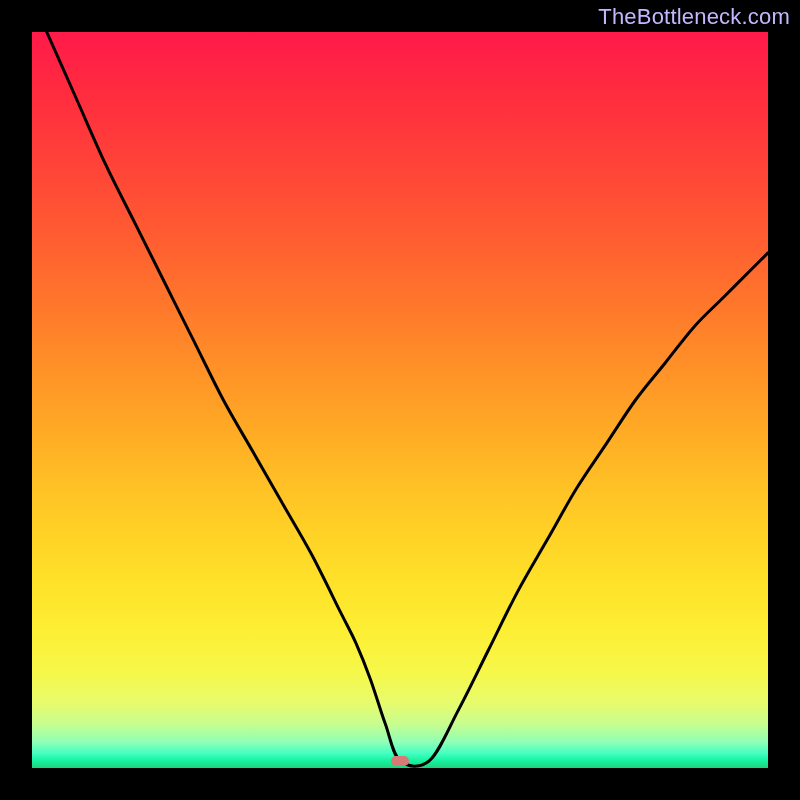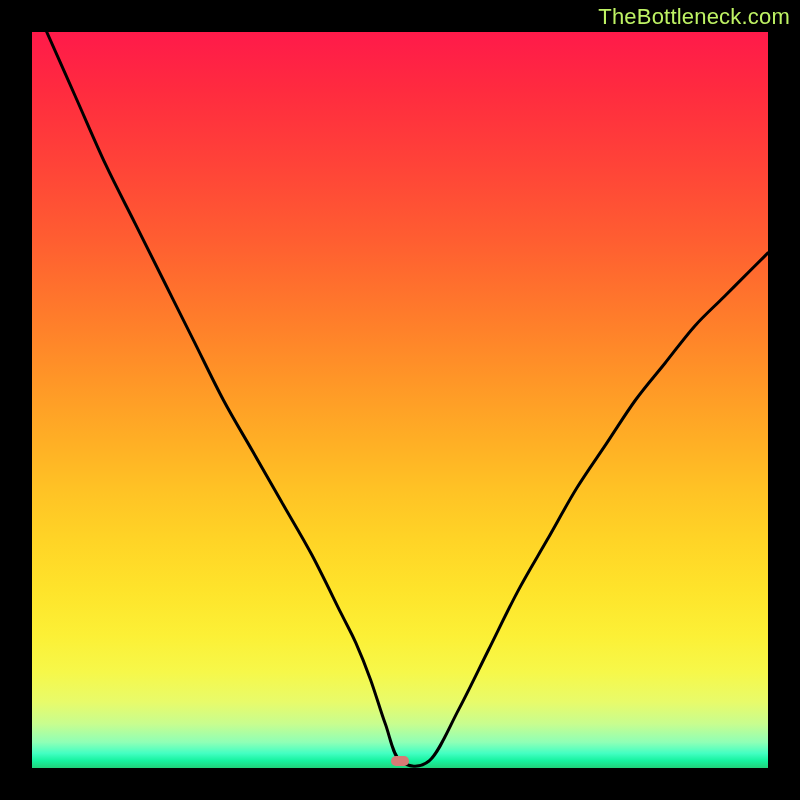--- a/index.html
+++ b/index.html
@@ -14,21 +14,21 @@
   .wrapper {
     position: relative;
     width: 800px;
     height: 800px;
     background: #000;
   }
   .watermark {
     position: absolute;
     top: 4px;
     right: 10px;
-    color: #bef264;
+    color: #c4b5fd;
     font-size: 22px;
     font-weight: 500;
     letter-spacing: 0.2px;
   }
   .plot-area {
     position: absolute;
     left: 32px;
     top: 32px;
     width: 736px;
     height: 736px;

